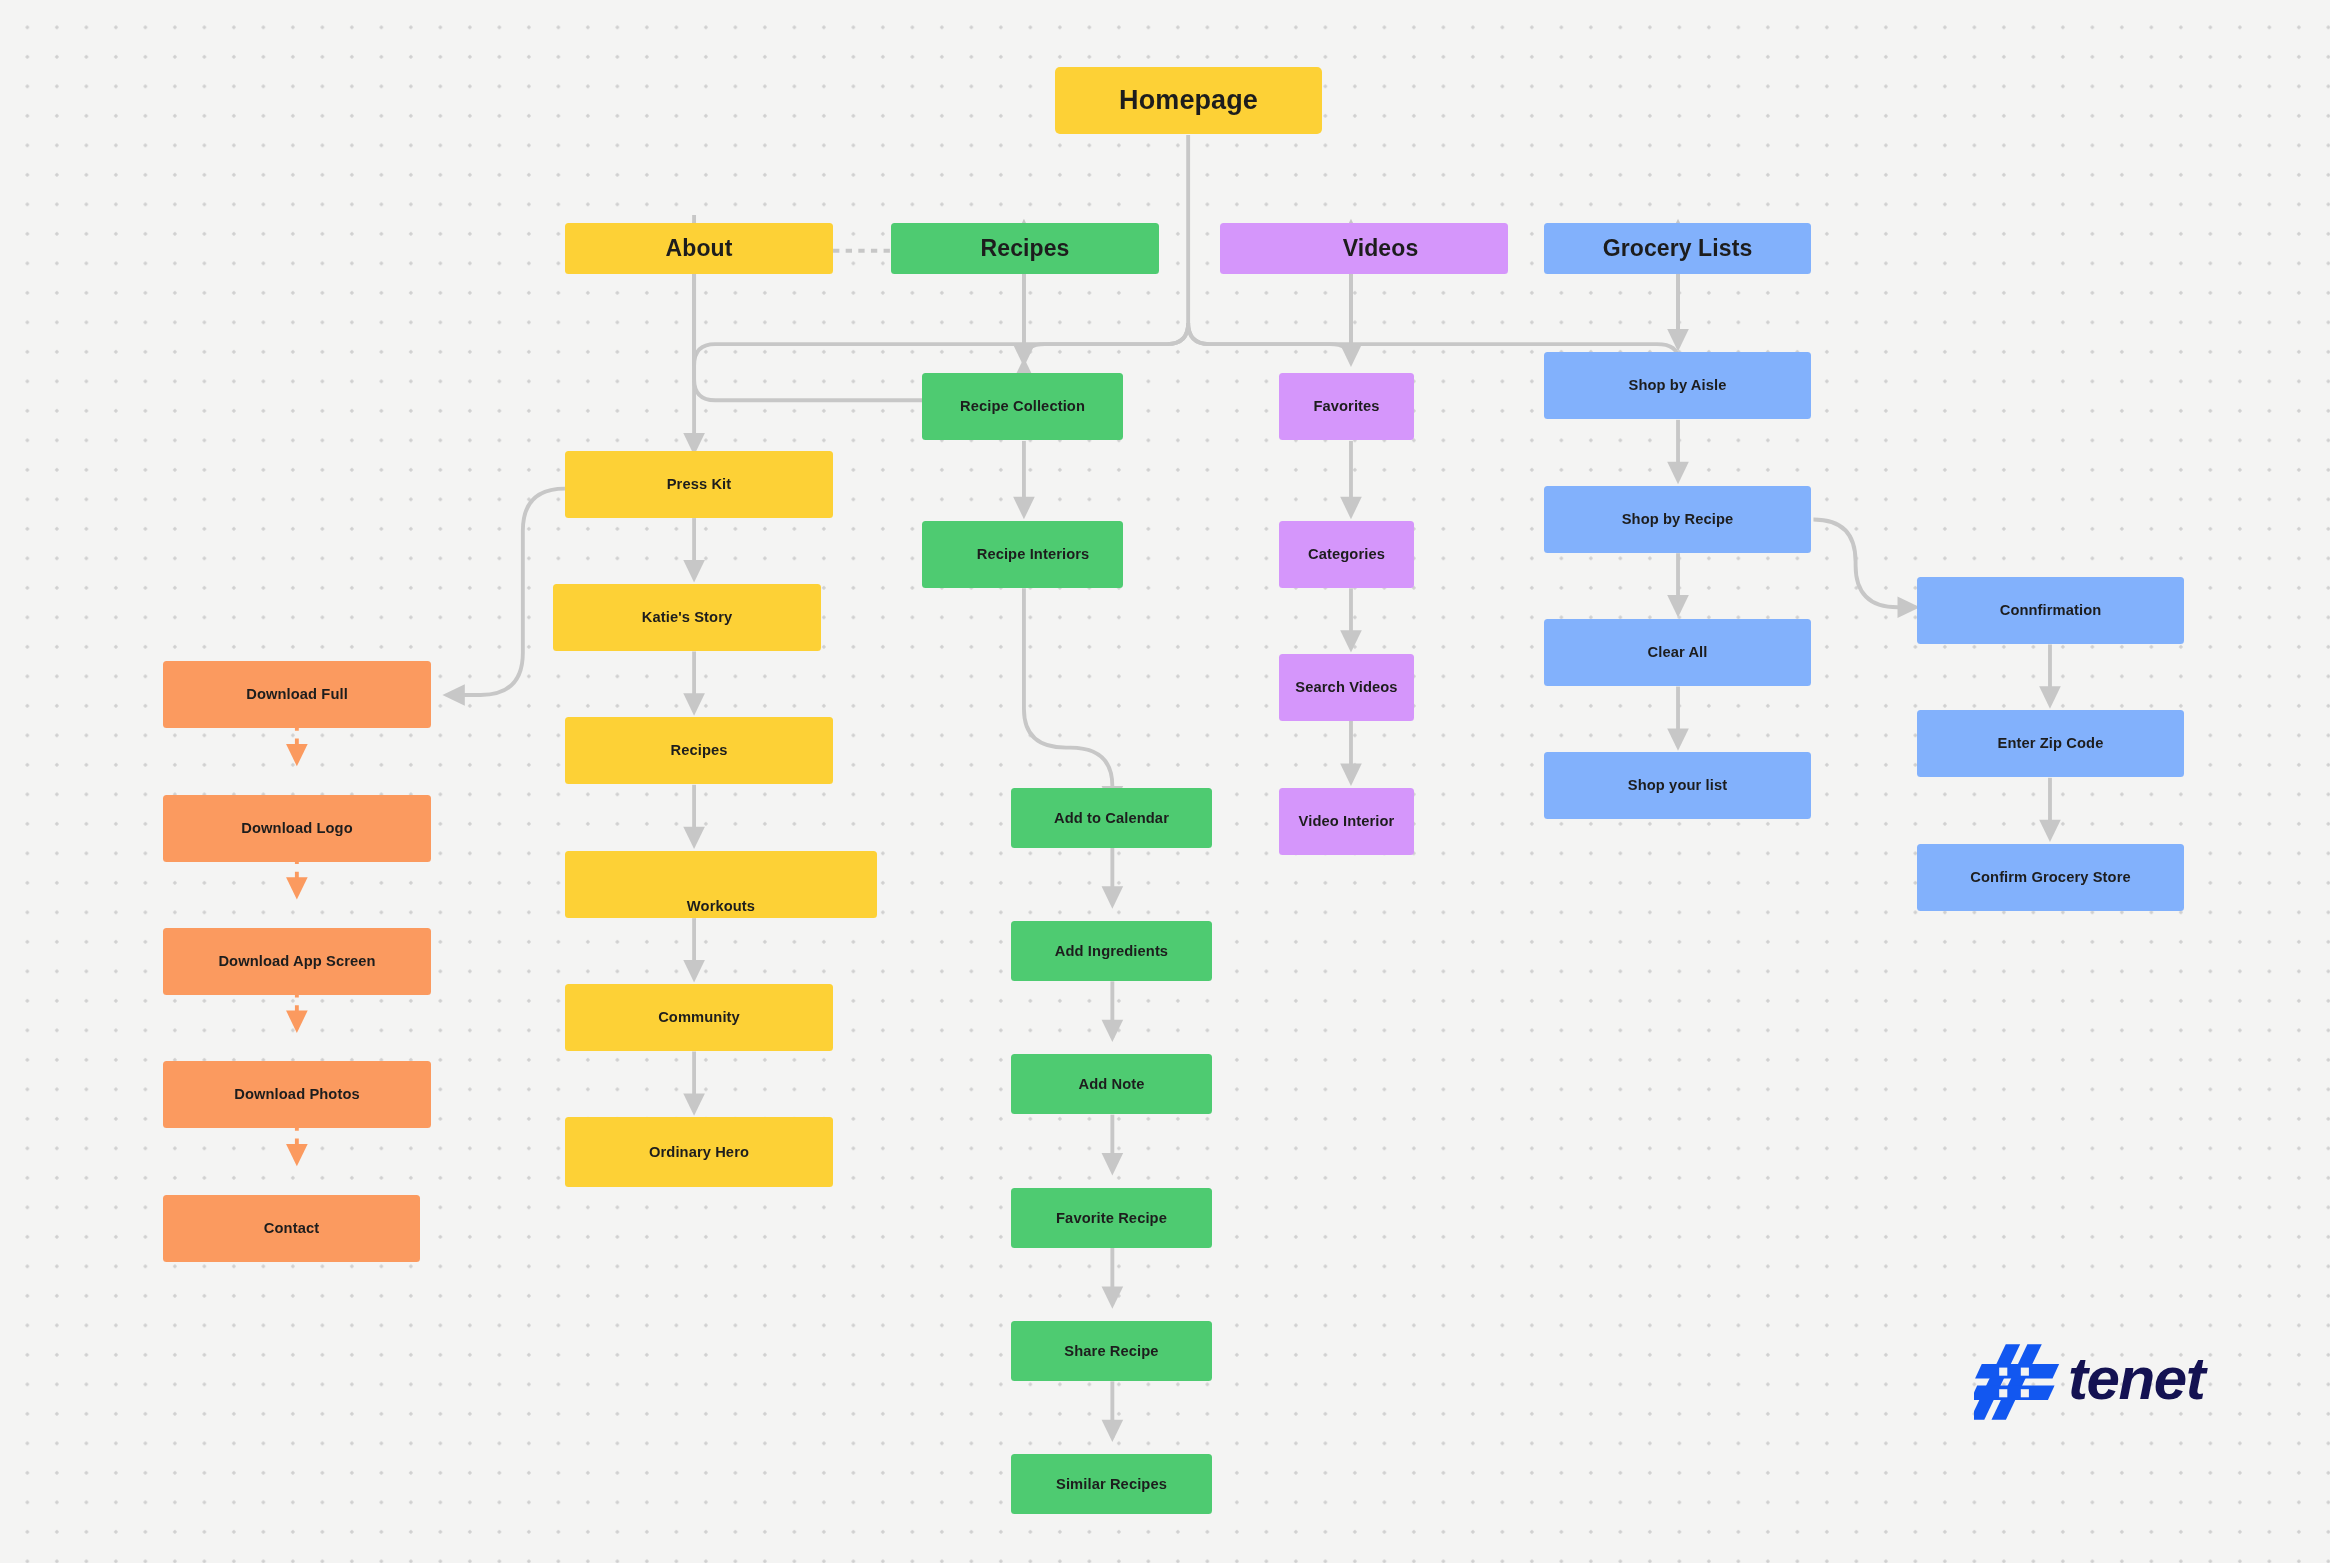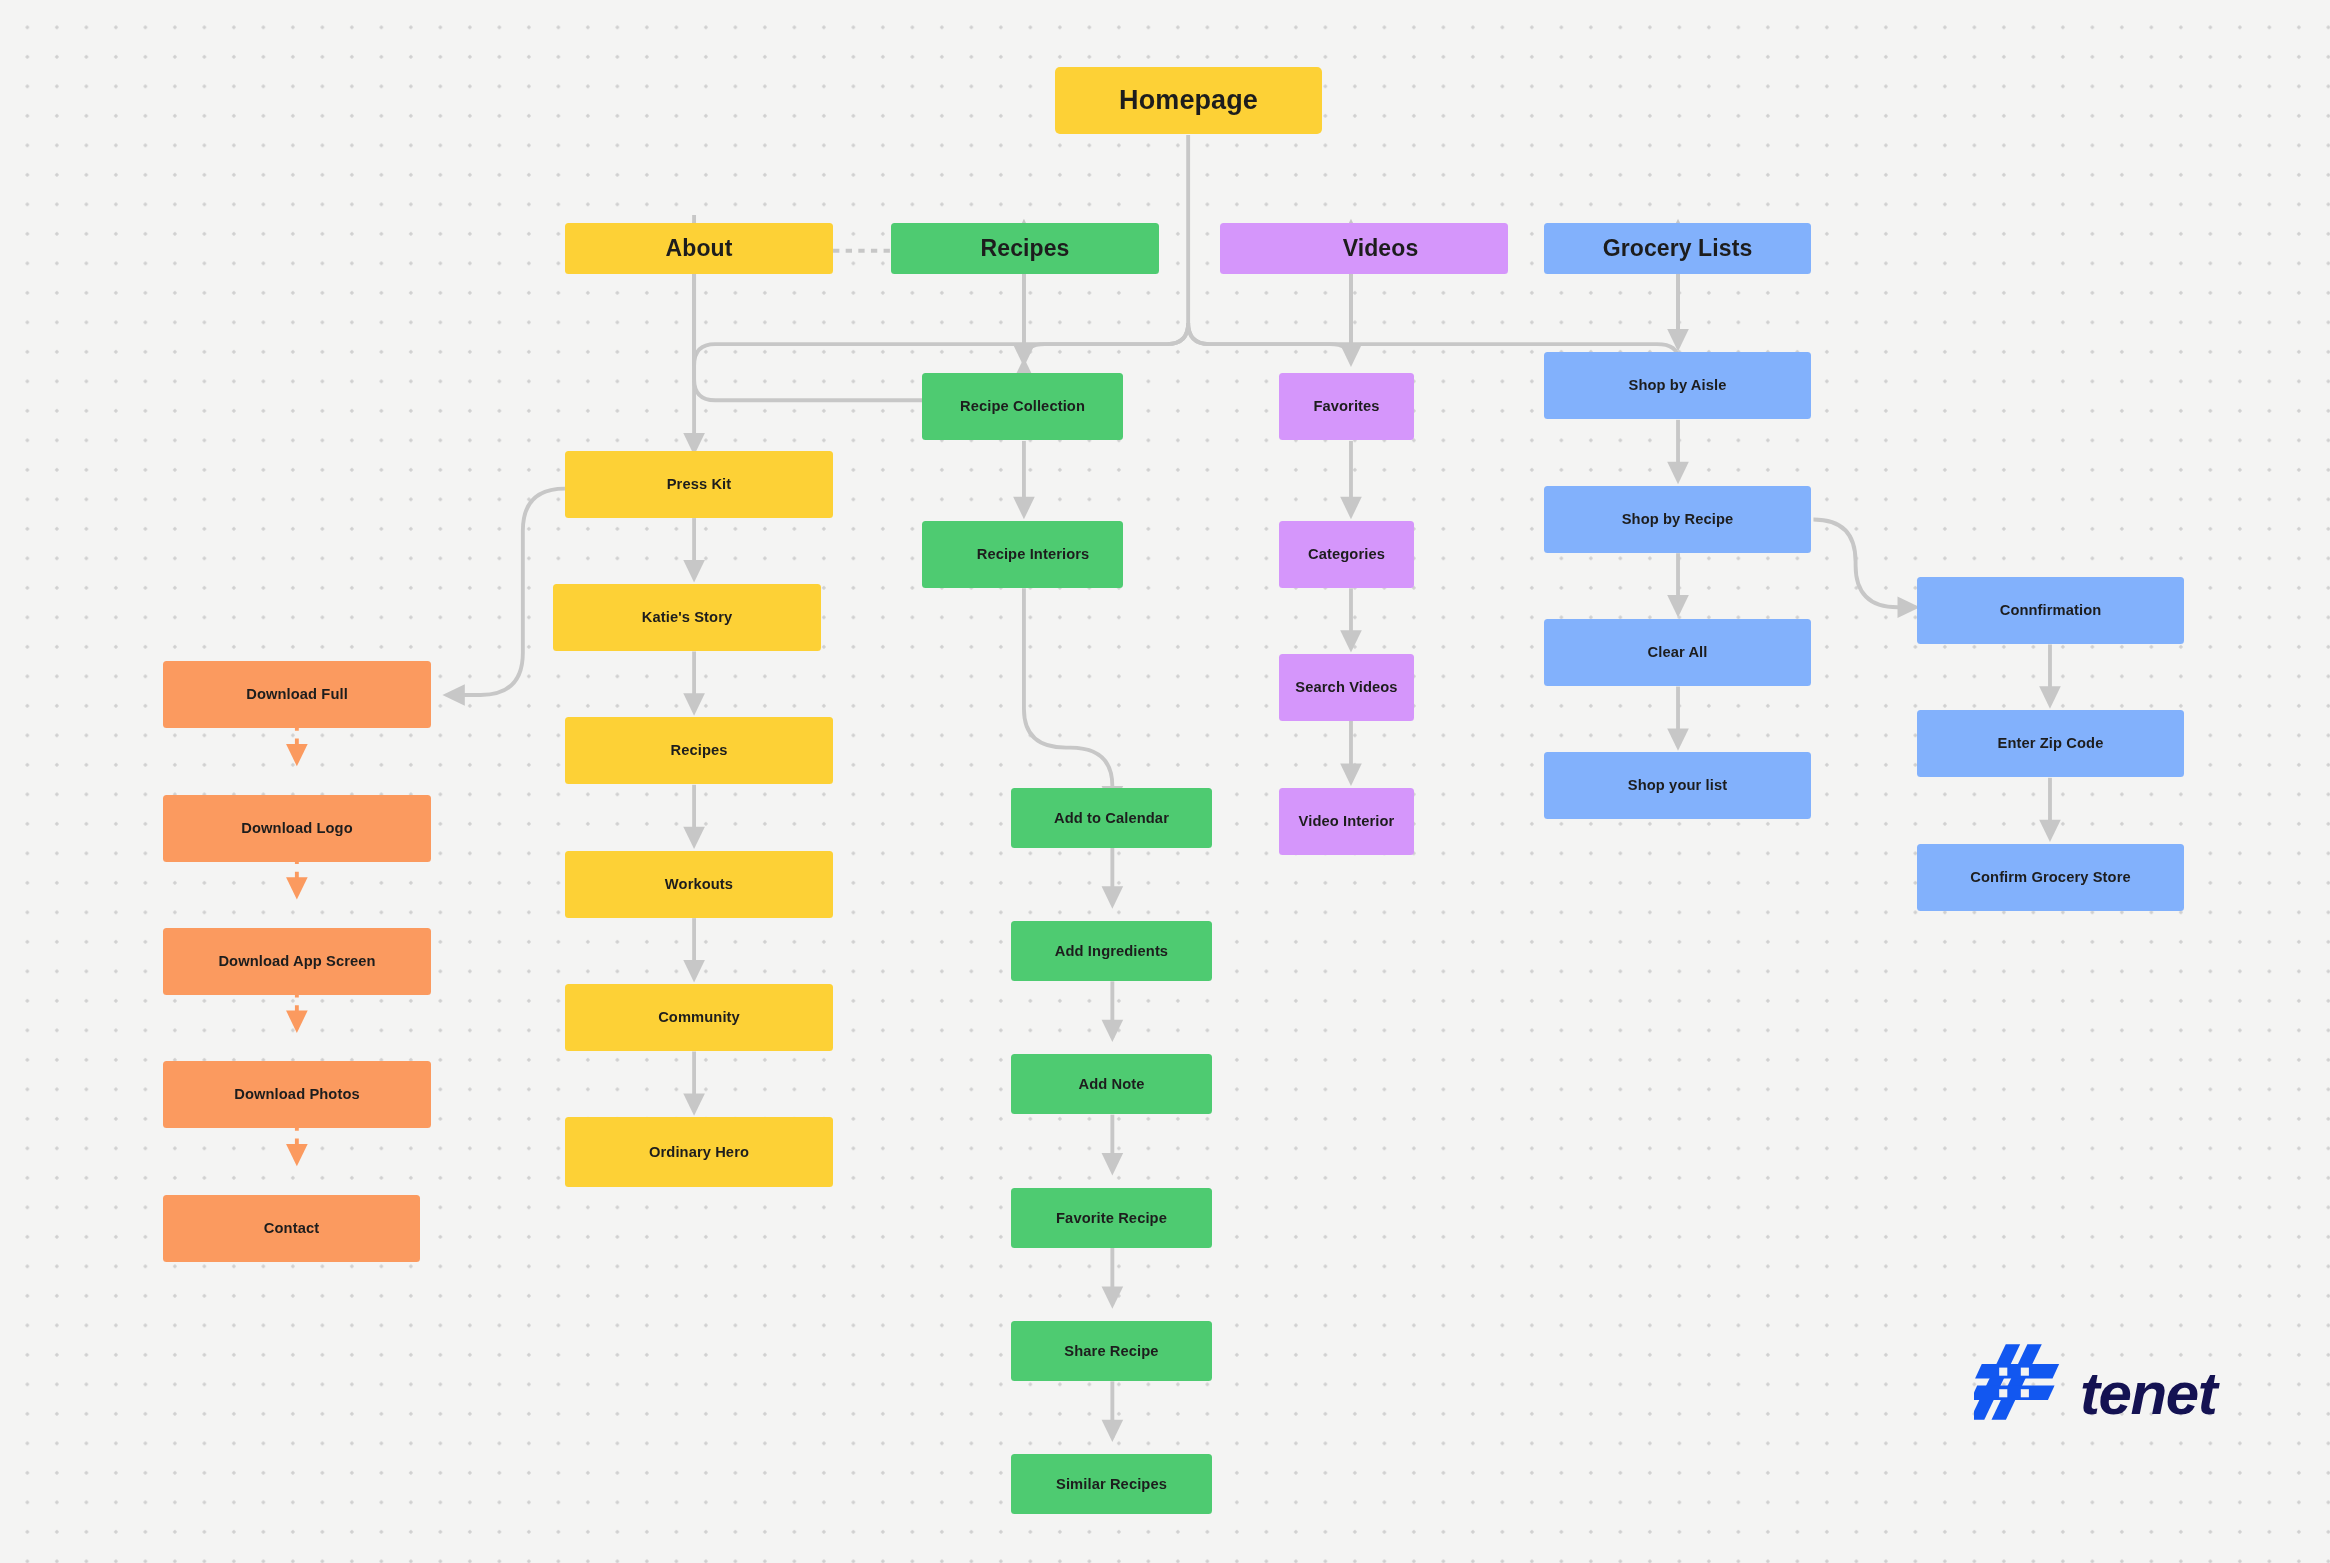--- a/index.html
+++ b/index.html
@@ -60,22 +60,22 @@
 
   
   #logo {
     position: absolute;
     left: 1974px;
     top: 1336px;
     width: 271px;
     height: 91px;
     z-index: 6;
     display: flex;
-    align-items: flex-end;
-    gap: 16px;
+    align-items: center;
+    gap: 4px;
   }
   #logo .mark { width: 90px; height: 90px; flex: none; }
   #logo .word {
     font-size: 60px;
     font-weight: bold;
     font-style: italic;
     color: #141252;
     letter-spacing: -1.4px;
     line-height: 1;
     transform: translateY(-2.8px);
@@ -183,21 +183,21 @@
 
   <div class="node lvl2 yellow" style="left:565px; top:451px; width:268px; height:67px;">
     <span>Press Kit</span>
   </div>
   <div class="node lvl2 yellow" style="left:553px; top:584px; width:268px; height:67px;">
     <span>Katie's Story</span>
   </div>
   <div class="node lvl2 yellow" style="left:565px; top:717px; width:268px; height:67px;">
     <span>Recipes</span>
   </div>
-  <div class="node lvl2 yellow" style="left:565px; top:851px; width:268px; height:67px;">
+  <div class="node lvl2 yellow" style="left:565px; top:851px; width:312px; height:67px;align-items:flex-end;">
     <span>Workouts</span>
   </div>
   <div class="node lvl2 yellow" style="left:565px; top:984px; width:268px; height:67px;">
     <span>Community</span>
   </div>
   <div class="node lvl2 yellow" style="left:565px; top:1117px; width:268px; height:70px;">
     <span>Ordinary Hero</span>
   </div>
 
   <div class="node lvl2 orange" style="left:163px; top:661px; width:268px; height:67px;">

